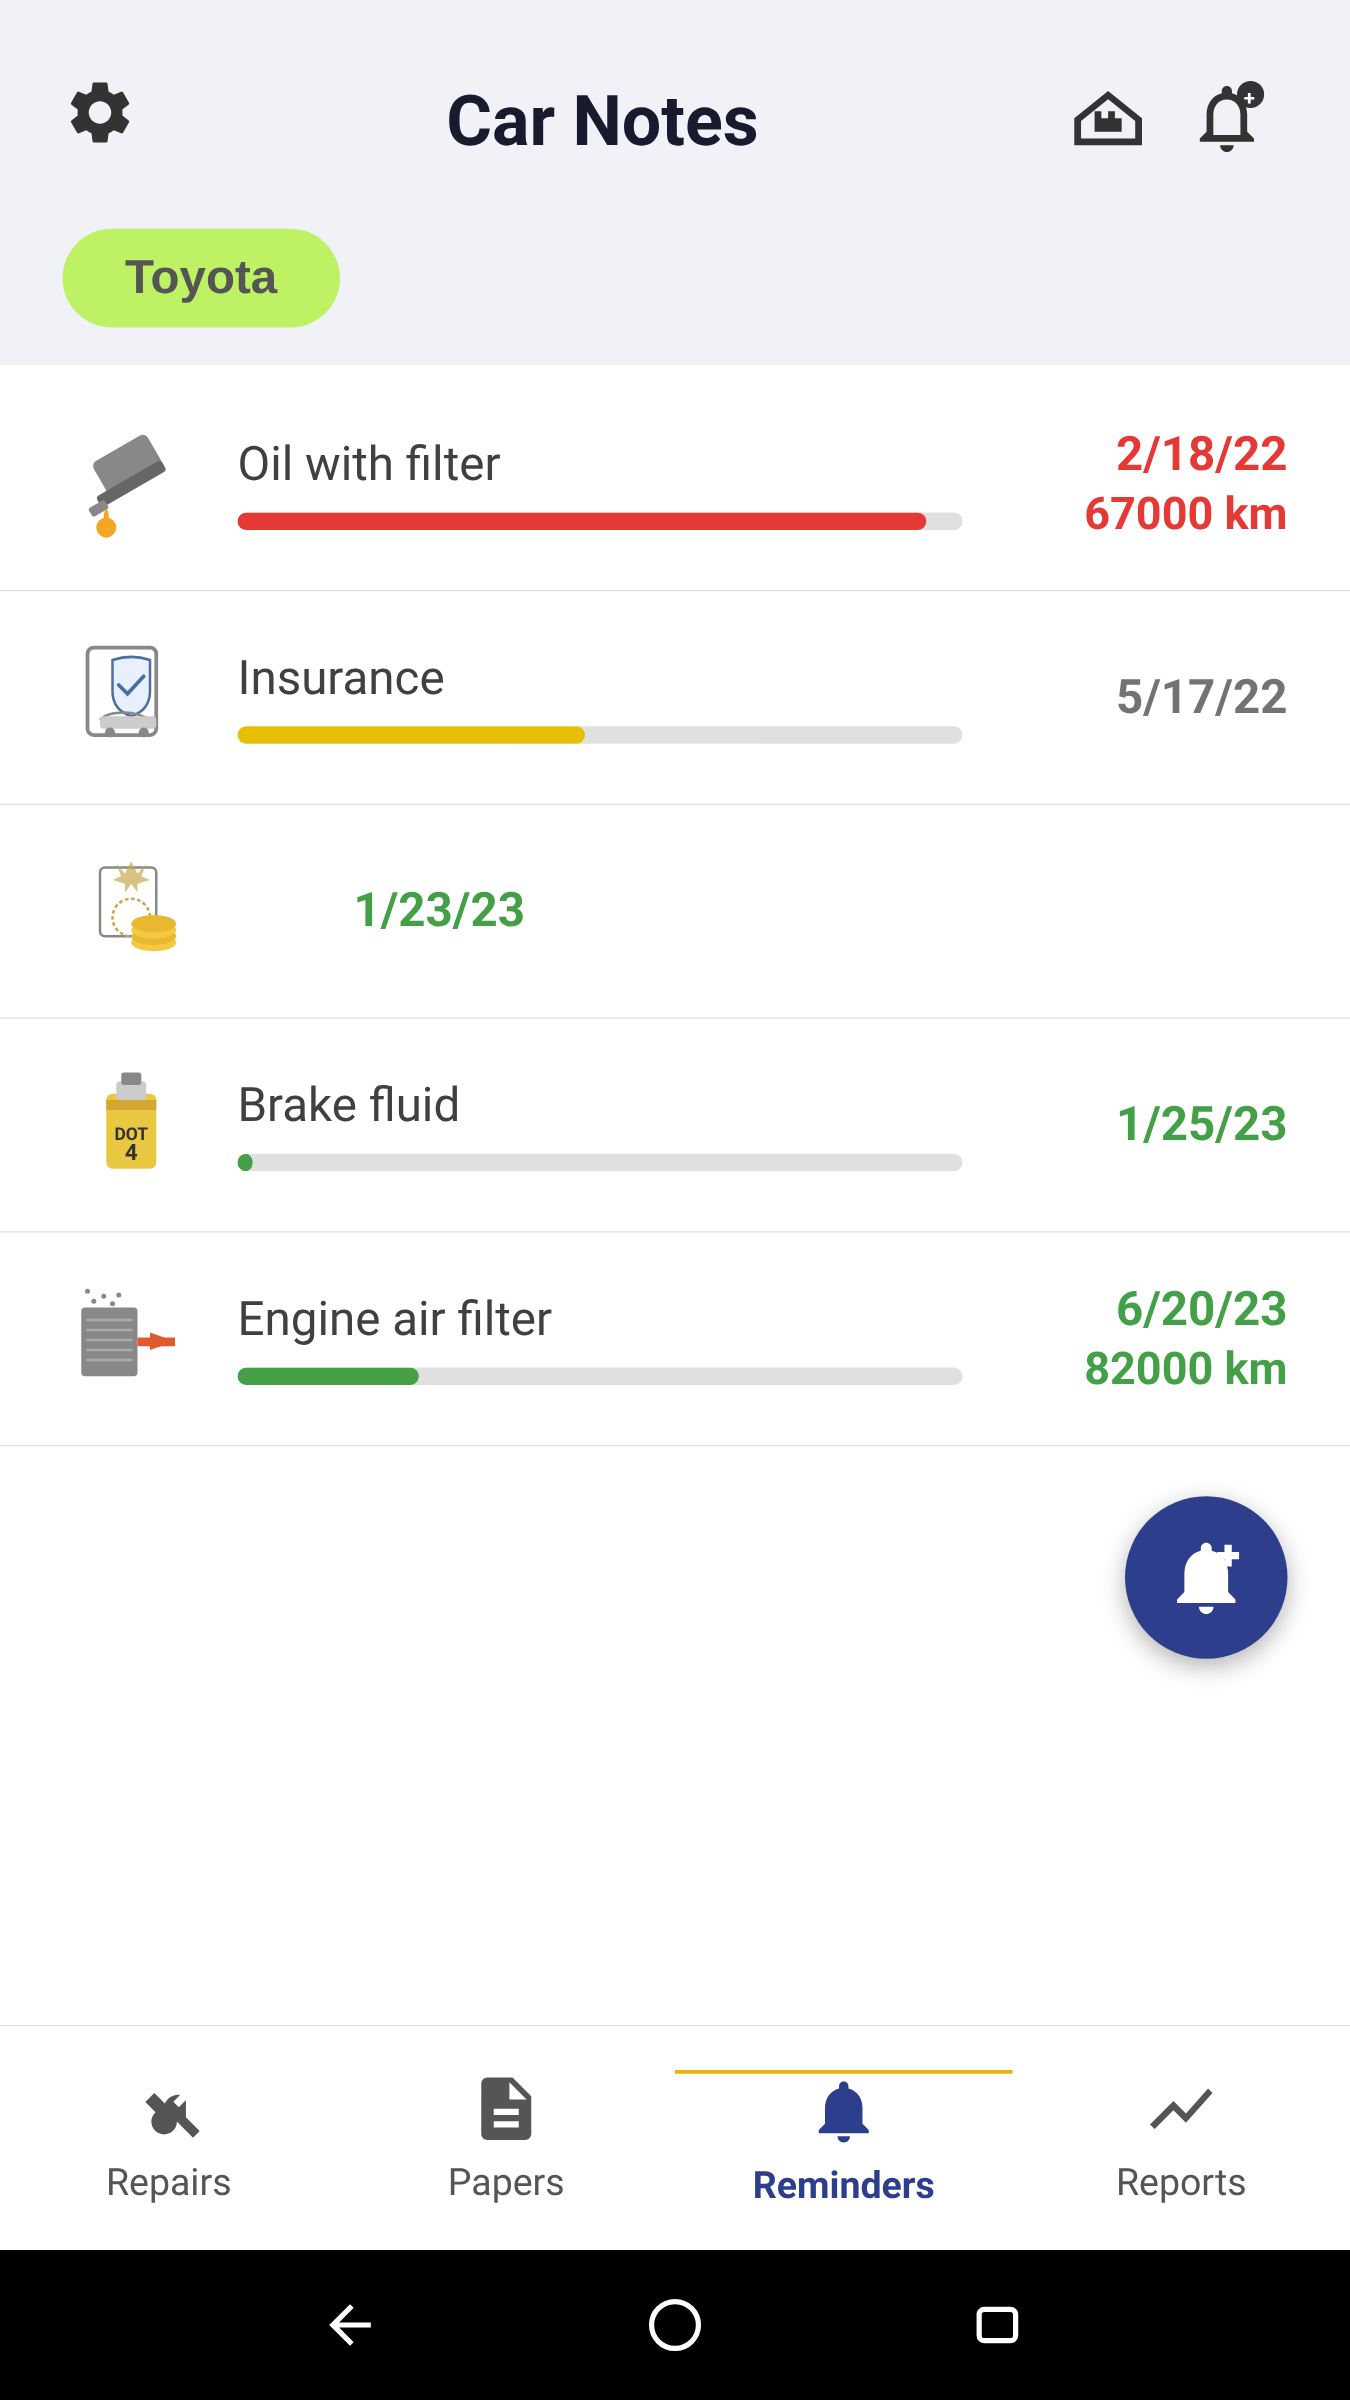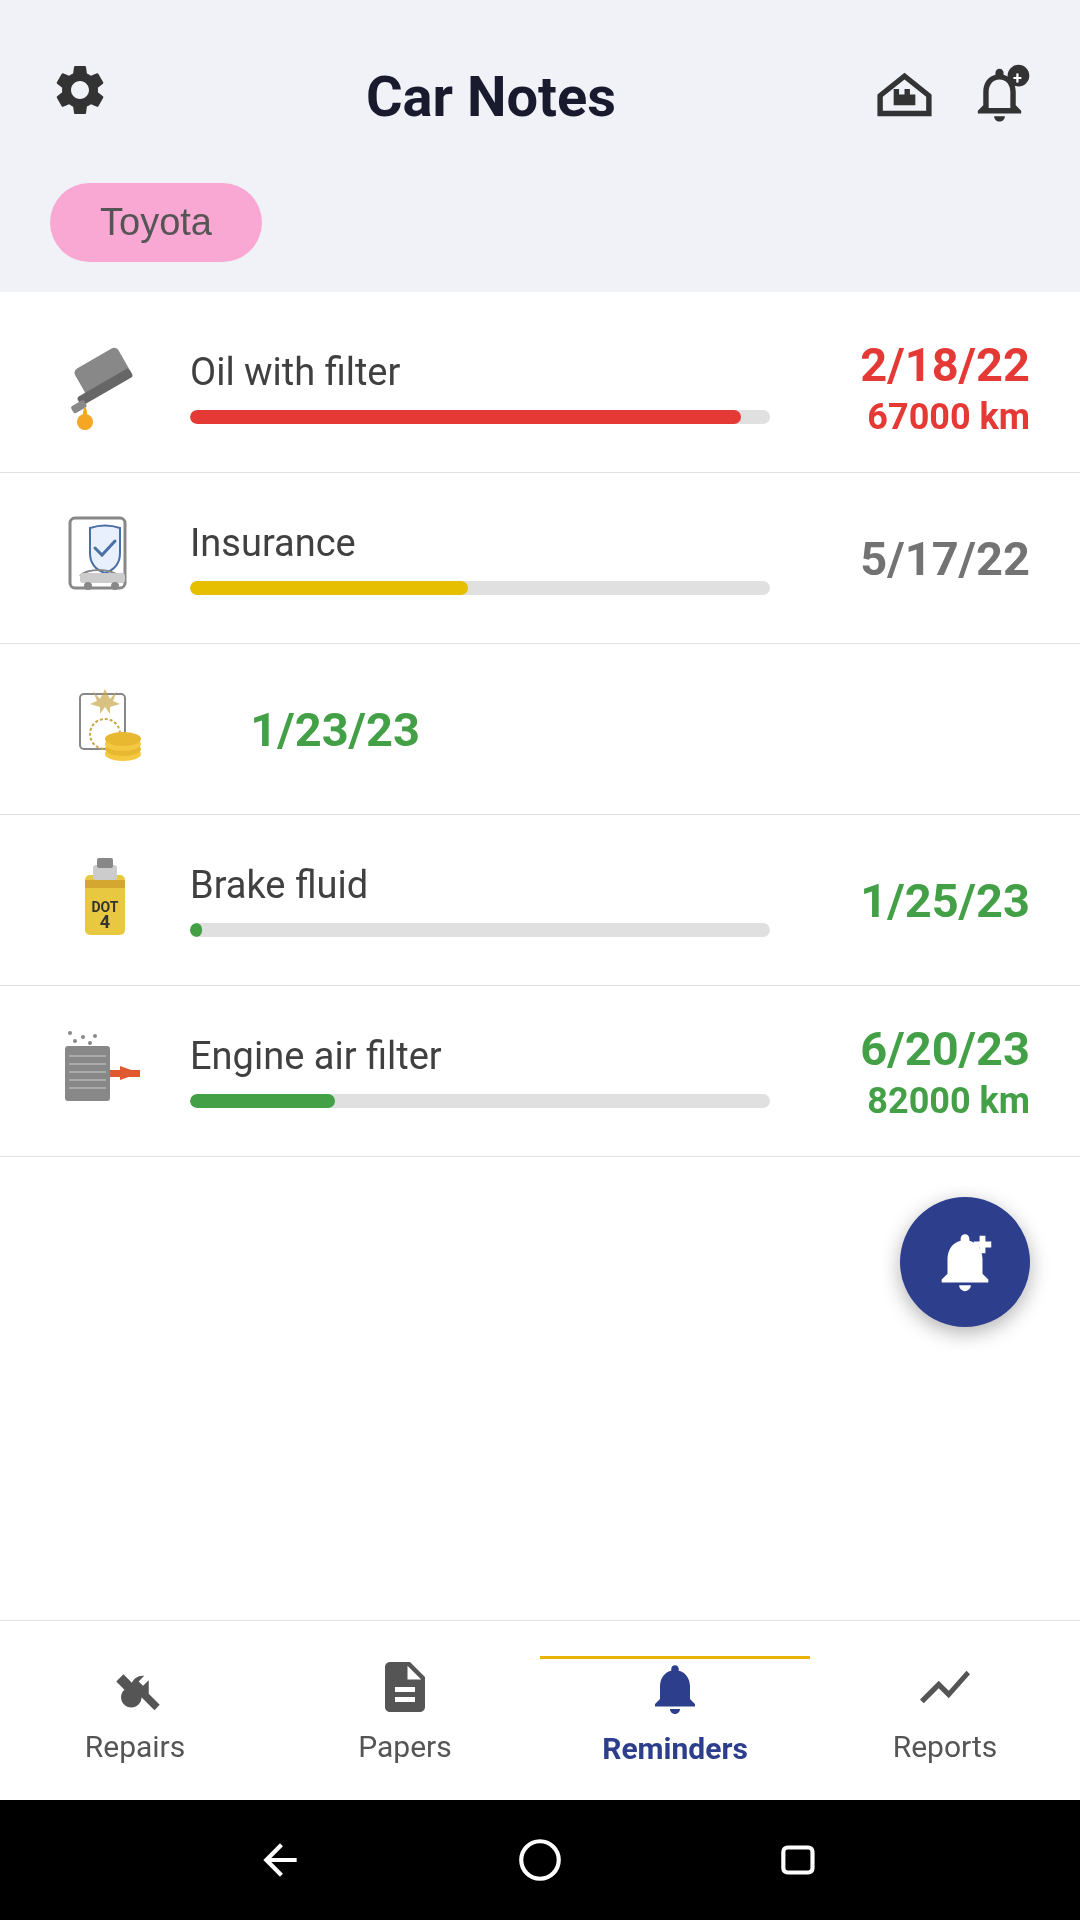--- a/index.html
+++ b/index.html
@@ -11,21 +11,21 @@
       background-color: #f0f2f8;
       font-family: 'Roboto', Arial, sans-serif;
       display: flex;
       flex-direction: column;
     }
 
     
     .header {
       display: flex;
       align-items: center;
-      padding: 60px 48px 30px 50px;
+      padding: 60px 66px 30px 50px;
       background-color: #f0f2f8;
     }
     .header-title {
       flex: 1;
       text-align: center;
       font-size: 56px;
       font-weight: 700;
       color: #1a1a2e;
     }
     .header-icon {
@@ -51,22 +51,23 @@
       font-size: 38px;
       font-weight: 500;
       cursor: pointer;
       border: none;
     }
     .car-tab.active {
       background-color: #b3c5f5;
       color: #2244aa;
     }
     .car-tab.inactive {
-      background-color: #f9a8d4;
+      background-color: #bef264;
       color: #555;
+      font-weight: bold;
     }
 
     
     .reminder-list {
       flex: 1;
       padding: 10px 0;
       background-color: #ffffff;
       overflow-y: auto;
     }
 
@@ -115,21 +116,21 @@
       border-radius: 7px;
     }
 
     .reminder-date {
       text-align: right;
       flex-shrink: 0;
       min-width: 230px;
     }
 
     .reminder-date .date {
-      font-size: 47px;
+      font-size: 38px;
       font-weight: 700;
       display: block;
     }
 
     .reminder-date .km {
       font-size: 36px;
       font-weight: 700;
       display: block;
       margin-top: 4px;
     }

